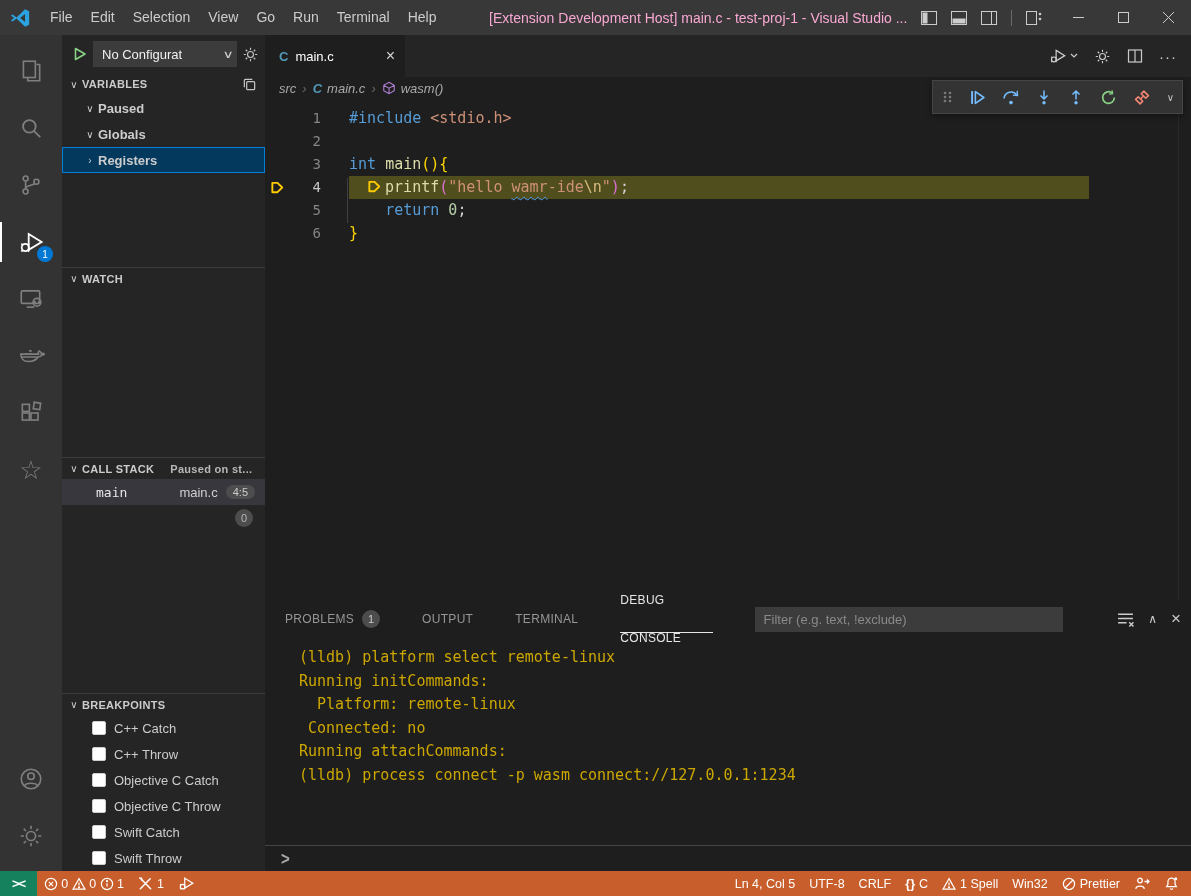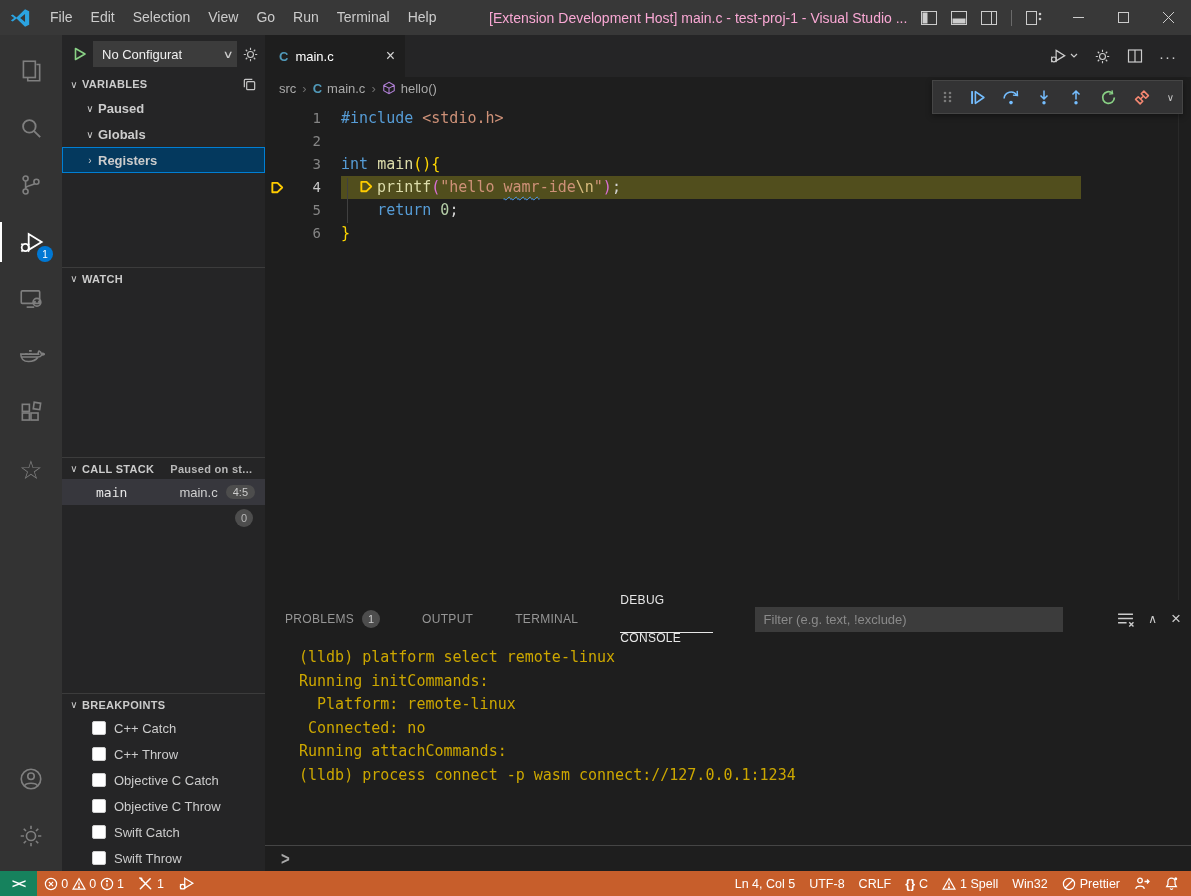--- a/index.html
+++ b/index.html
@@ -60,31 +60,31 @@
 
   
   .editor-col { flex:1; display:flex; flex-direction:column; position:relative; min-width:0; }
   .tabbar { height:42px; background:#252526; display:flex; align-items:stretch; }
   .tab { width:140px; background:#1e1e1e; display:flex; align-items:center; padding:0 10px 0 14px; gap:7px; font-size:13px; color:#ffffff; }
   .lang-c { color:#519aba; font-weight:bold; font-size:13px; }
   .tab-close { margin-left:auto; color:#d4d4d4; font-size:16px; }
   .editor-actions { margin-left:auto; display:flex; align-items:center; gap:16px; padding-right:14px; color:#cccccc; }
   .editor-actions svg { display:block; }
   .ellipsis-glyph { font-size:15px; letter-spacing:1px; color:#cccccc; }
-  .breadcrumbs { height:22px; display:flex; align-items:center; gap:6px; padding-left:14px; font-size:13px; color:#a9a9a9; background:#1e1e1e; }
+  .breadcrumbs { height:22px; display:flex; align-items:center; gap:6px; padding-left:14px; font-size:13px; color:#a9a9a9; background:#1e1e1e;font-style:italic; }
   .bc-sep { color:#6e6e6e; font-size:13px; }
   .bc-item { display:flex; align-items:center; gap:5px; }
 
   
   .code-area { height:501px; position:relative; padding-top:8px; font-family:"DejaVu Sans Mono", monospace; font-size:15px; background:#1e1e1e; overflow:hidden; }
   .code-line { display:flex; height:23px; line-height:23px; }
   .glyph { width:24px; display:flex; align-items:center; justify-content:center; }
   .linenum { width:32px; text-align:right; color:#858585; font-size:14px; }
   .code-line.current .linenum { color:#c6c6c6; }
-  .code-content { margin-left:20px; white-space:pre; color:#d4d4d4; }
+  .code-content { margin-left:28px; white-space:pre; color:#d4d4d4; }
   .code-line.current .code-content { background:#514e1d; width:740px; }
   .inline-ip { display:inline-block; width:18px; vertical-align:-2px; }
   .tk-kw { color:#569cd6; } .tk-fn { color:#dcdcaa; } .tk-str { color:#ce9178; }
   .tk-esc { color:#d7ba7d; } .tk-b1 { color:#ffd700; } .tk-b2 { color:#da70d6; }
   .tk-num { color:#b5cea8; } .tk-pl { color:#d4d4d4; }
   .squiggle { text-decoration:underline; text-decoration-style:wavy; text-decoration-color:#4a9df8; text-underline-offset:4px; text-decoration-thickness:1px; }
   .indent-guide { position:absolute; left:82px; top:79px; width:1px; height:45px; background:#404040; }
   .edit-scrollbar { position:absolute; right:0; top:0; bottom:0; width:13px; border-left:1px solid rgba(255,255,255,.05); }
 
   
@@ -375,21 +375,21 @@
         <span class="bc-sep">›</span>
         <span class="bc-item">
           <span class="lang-c">C</span>
           <span>main.c</span>
         </span>
         <span class="bc-sep">›</span>
         <span class="bc-item">
           <svg width="14" height="14" viewBox="0 0 16 16" fill="none" stroke="#b180d7" stroke-width="1.2">
               <path d="M8 1.5 14 5v6L8 14.5 2 11V5z M2 5l6 3.2L14 5 M8 8.2v6.3"></path>
             </svg>
-          <span>hello()</span>
+          <span>wasm()</span>
         </span>
       </div>
 
       <div class="code-area">
         <div class="indent-guide"></div>
         <div id="code-lines">
             <div class="code-line">
               <span class="glyph"></span>
               <span class="linenum">1</span>
               <span class="code-content"><span class="tk-kw">#include </span><span class="tk-str">&lt;stdio.h&gt;</span></span>

